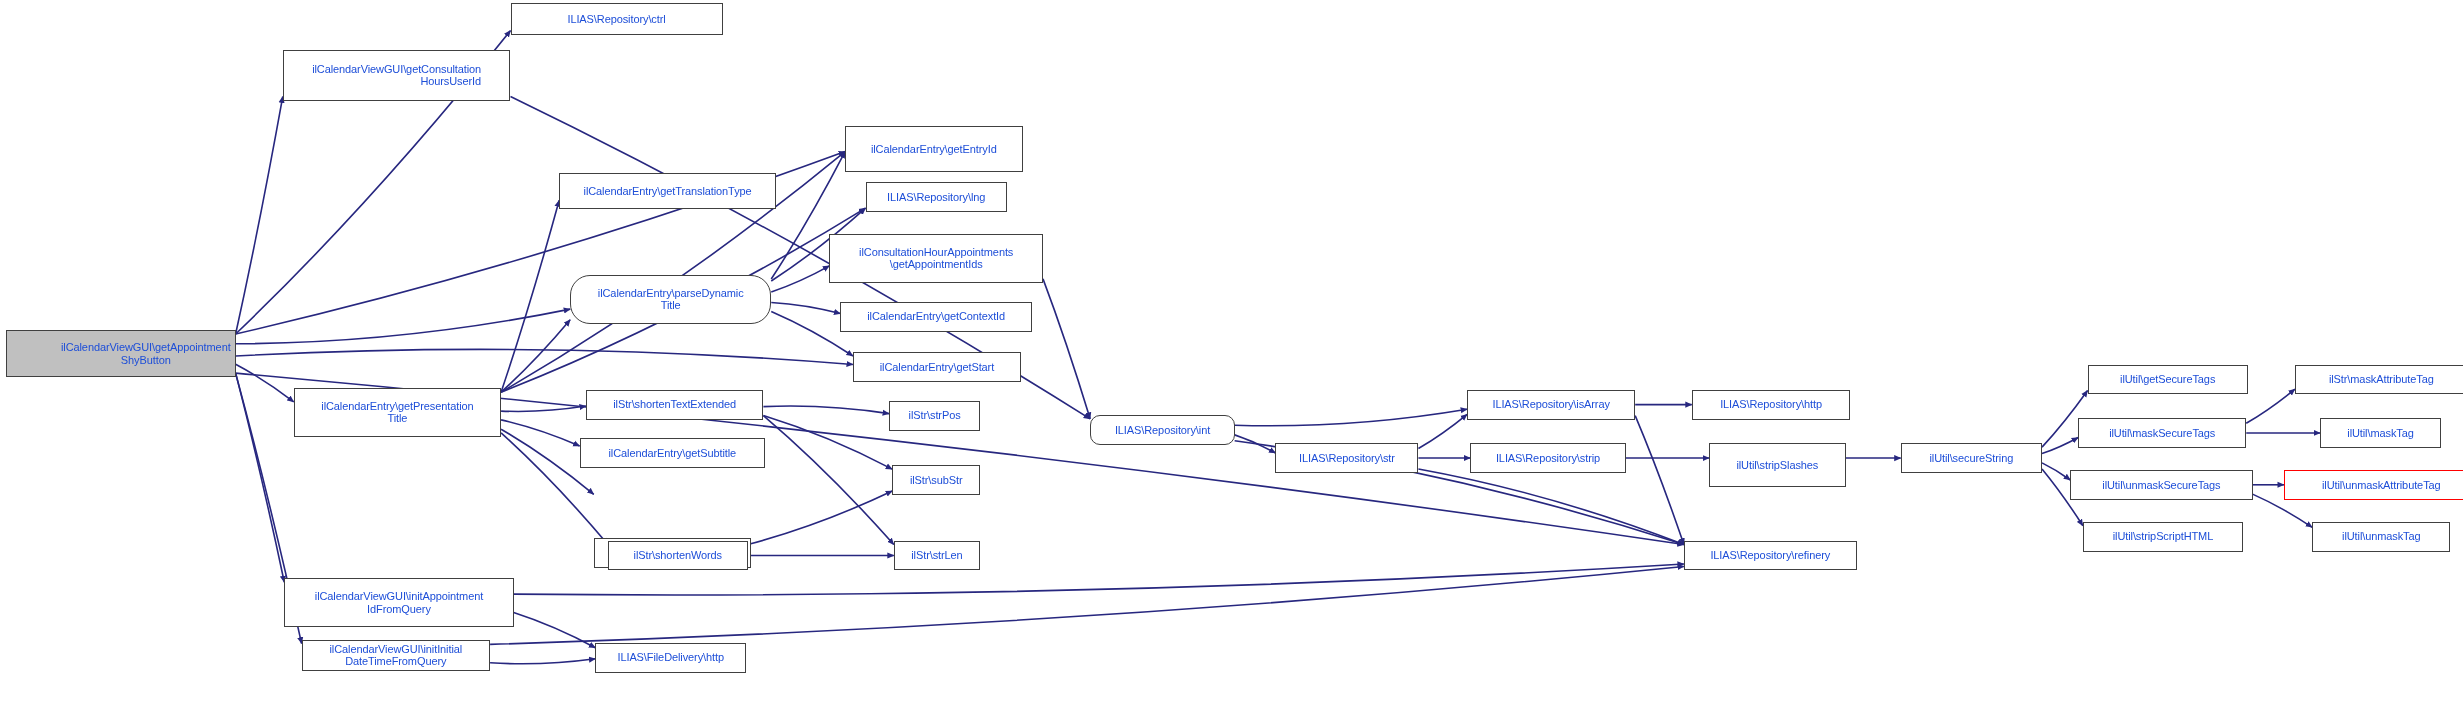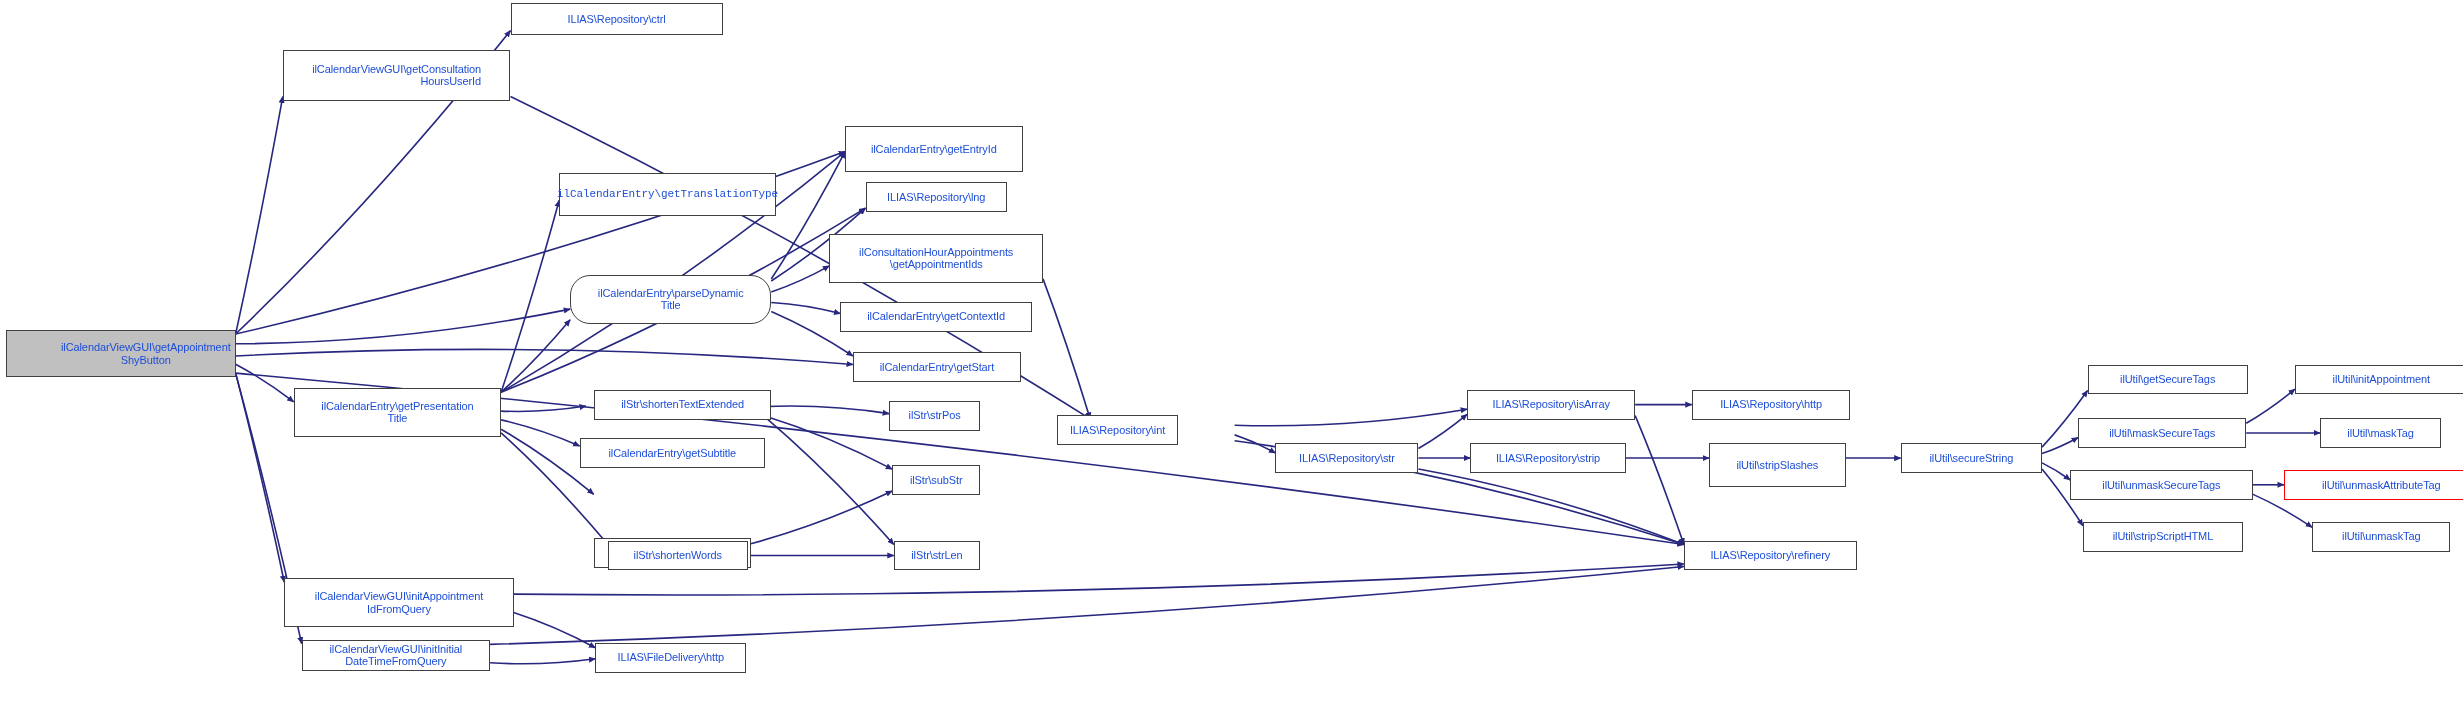--- a/index.html
+++ b/index.html
@@ -106,47 +106,47 @@
       <path d="M490.08673469387753,662.7971428571428 Q542.7082270408163,665.9990464853853 595.3297193877551,658.7742857142857" fill="none" stroke="#27277f" stroke-width="1.6" marker-end="url(#ah)"></path>
       <path d="M490.08673469387753,644.4114285714286 Q1086.987244897959,626.21 1683.8877551020407,566.4285714285714" fill="none" stroke="#27277f" stroke-width="1.6" marker-end="url(#ah)"></path>
     </svg>
   <div id="nodes">
       <div class="node root" style="left: 6.28316px; top: 330px; width: 229.335px; height: 47.1429px;"><span>ilCalendarViewGUI\getAppointment
 ShyButton</span></div>
       <div class="node" style="left: 510.507px; top: 3.14286px; width: 212.057px; height: 31.4286px;"><span>ILIAS\Repository\ctrl</span></div>
       <div class="node" style="left: 282.742px; top: 50.2857px; width: 227.765px; height: 50.2857px; text-align: right;"><span>ilCalendarViewGUI\getConsultation
 HoursUserId</span></div>
       <div class="node" style="left: 845.085px; top: 125.714px; width: 177.499px; height: 46px;"><span>ilCalendarEntry\getEntryId</span></div>
-      <div class="node" style="left: 559.202px; top: 172.857px; width: 216.769px; height: 43px; font-family: Liberation Mono, monospace;"><span>ilCalendarEntry\getTranslationType</span></div>
+      <div class="node" style="left: 559.202px; top: 172.857px; width: 216.769px; height: 36px;"><span>ilCalendarEntry\getTranslationType</span></div>
       <div class="node" style="left: 865.506px; top: 182.286px; width: 141.371px; height: 29.8571px;"><span>ILIAS\Repository\lng</span></div>
       <div class="node" style="left: 829.378px; top: 234.143px; width: 213.628px; height: 48.7143px;"><span>ilConsultationHourAppointments
 \getAppointmentIds</span></div>
       <div class="node" style="left: 570.197px; top: 275px; width: 201.061px; height: 48.7143px; border-radius: 20px;"><span>ilCalendarEntry\parseDynamic
 Title</span></div>
       <div class="node" style="left: 840.373px; top: 301.714px; width: 191.636px; height: 29.8571px;"><span>ilCalendarEntry\getContextId</span></div>
       <div class="node" style="left: 852.939px; top: 352px; width: 168.075px; height: 29.8571px;"><span>ilCalendarEntry\getStart</span></div>
       <div class="node" style="left: 293.738px; top: 388.143px; width: 207.344px; height: 48.7143px;"><span>ilCalendarEntry\getPresentation
 Title</span></div>
-      <div class="node" style="left: 585.905px; top: 389.714px; width: 177.499px; height: 29.8571px; margin-left: 8px;"><span>ilStr\shortenTextExtended</span></div>
+      <div class="node" style="left: 585.905px; top: 389.714px; width: 177.499px; height: 29.8571px;"><span>ilStr\shortenTextExtended</span></div>
       <div class="node" style="left: 889.068px; top: 400.714px; width: 91.1059px; height: 29.8571px;"><span>ilStr\strPos</span></div>
       <div class="node" style="left: 579.622px; top: 438.429px; width: 185.353px; height: 29.8571px;"><span>ilCalendarEntry\getSubtitle</span></div>
       <div class="node" style="left: 892.209px; top: 465.143px; width: 87.9643px; height: 29.8571px;"><span>ilStr\subStr</span></div>
       <div class="node" style="left: 593.759px; top: 490.286px; width: 157.079px; height: 29.8571px; margin-top: 48px;"><span>ilCalendarEntry\getTitle</span></div>
       <div class="node" style="left: 607.896px; top: 540.571px; width: 139.8px; height: 29.8571px;"><span>ilStr\shortenWords</span></div>
       <div class="node" style="left: 893.78px; top: 540.571px; width: 86.3935px; height: 29.8571px;"><span>ilStr\strLen</span></div>
-      <div class="node" style="left: 1057px; top: 414.857px; width: 121px; height: 29.8571px;"><span>ILIAS\Repository\int</span></div>
+      <div class="node" style="left: 1090px; top: 414.857px; width: 145px; height: 29.8571px; border-radius: 10px;"><span>ILIAS\Repository\int</span></div>
       <div class="node" style="left: 1275.48px; top: 443.143px; width: 142.942px; height: 29.8571px;"><span>ILIAS\Repository\str</span></div>
       <div class="node" style="left: 1467.12px; top: 389.714px; width: 168.075px; height: 29.8571px;"><span>ILIAS\Repository\isArray</span></div>
       <div class="node" style="left: 1691.74px; top: 389.714px; width: 158.65px; height: 29.8571px;"><span>ILIAS\Repository\http</span></div>
       <div class="node" style="left: 1470.26px; top: 443.143px; width: 155.508px; height: 29.8571px;"><span>ILIAS\Repository\strip</span></div>
       <div class="node" style="left: 1709.02px; top: 443.143px; width: 136.659px; height: 44px;"><span>ilUtil\stripSlashes</span></div>
       <div class="node" style="left: 1900.66px; top: 443.143px; width: 141.371px; height: 29.8571px;"><span>ilUtil\secureString</span></div>
       <div class="node" style="left: 1683.89px; top: 540.571px; width: 172.787px; height: 29.8571px;"><span>ILIAS\Repository\refinery</span></div>
       <div class="node" style="left: 2087.58px; top: 364.571px; width: 160.221px; height: 29.8571px;"><span>ilUtil\getSecureTags</span></div>
-      <div class="node" style="left: 2294.93px; top: 364.571px; width: 172.787px; height: 29.8571px;"><span>ilUtil\initAppointment</span></div>
+      <div class="node" style="left: 2294.93px; top: 364.571px; width: 172.787px; height: 29.8571px;"><span>ilStr\maskAttributeTag</span></div>
       <div class="node" style="left: 2078.16px; top: 418px; width: 168.075px; height: 29.8571px;"><span>ilUtil\maskSecureTags</span></div>
       <div class="node" style="left: 2320.06px; top: 418px; width: 120.951px; height: 29.8571px;"><span>ilUtil\maskTag</span></div>
       <div class="node" style="left: 2070.3px; top: 469.857px; width: 182.212px; height: 29.8571px;"><span>ilUtil\unmaskSecureTags</span></div>
       <div class="node highlight" style="left: 2283.93px; top: 469.857px; width: 194.778px; height: 29.8571px;"><span>ilUtil\unmaskAttributeTag</span></div>
       <div class="node" style="left: 2082.87px; top: 521.714px; width: 160.221px; height: 29.8571px;"><span>ilUtil\stripScriptHTML</span></div>
       <div class="node" style="left: 2312.2px; top: 521.714px; width: 138.23px; height: 29.8571px;"><span>ilUtil\unmaskTag</span></div>
       <div class="node" style="left: 284.313px; top: 578.286px; width: 229.335px; height: 48.7143px;"><span>ilCalendarViewGUI\initAppointment
 IdFromQuery</span></div>
       <div class="node" style="left: 301.592px; top: 639.571px; width: 188.495px; height: 31px;"><span>ilCalendarViewGUI\initInitial
 DateTimeFromQuery</span></div>

